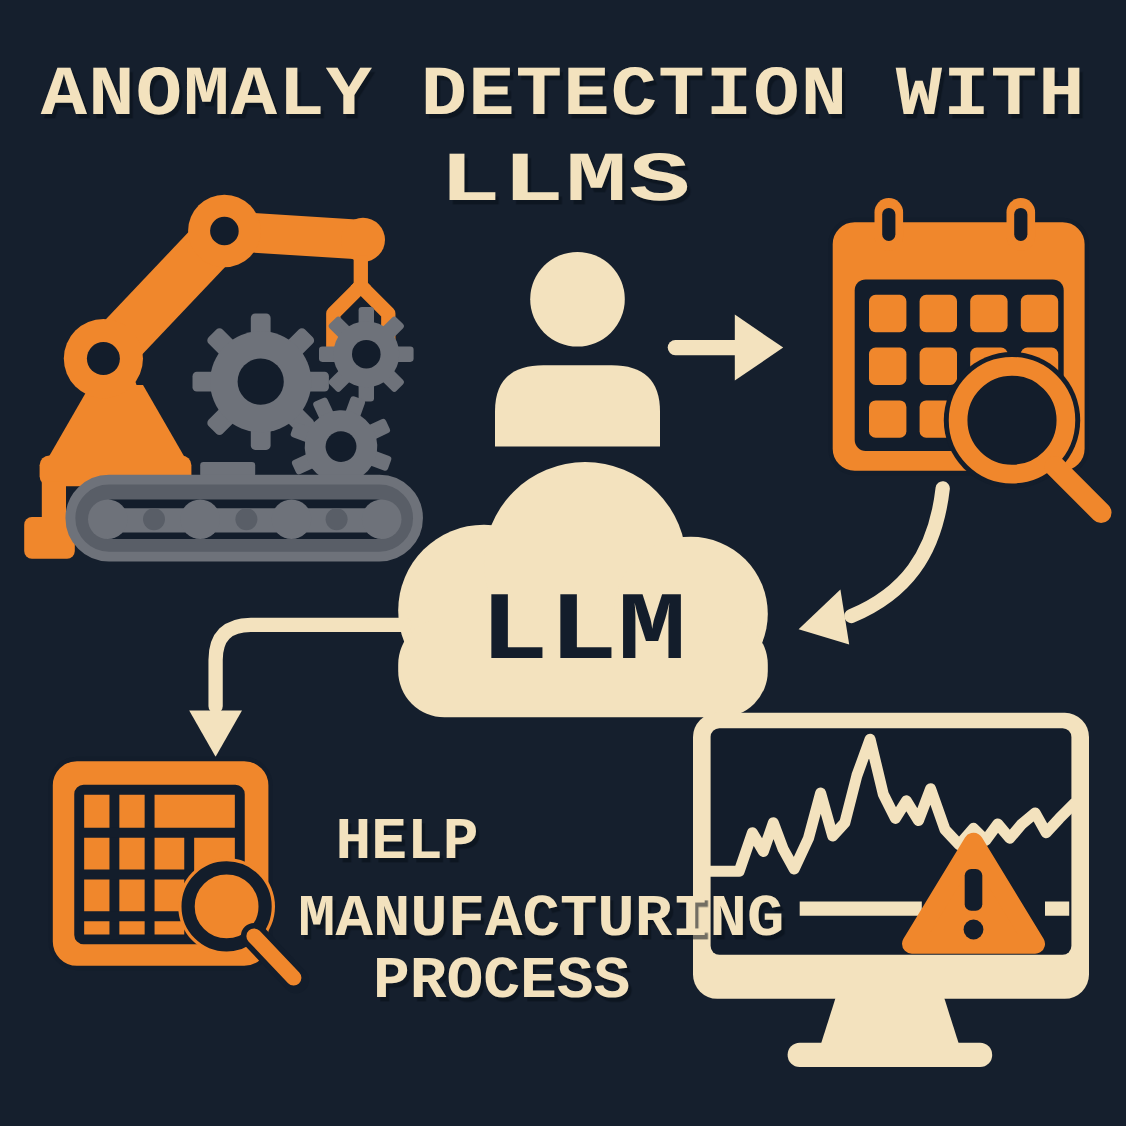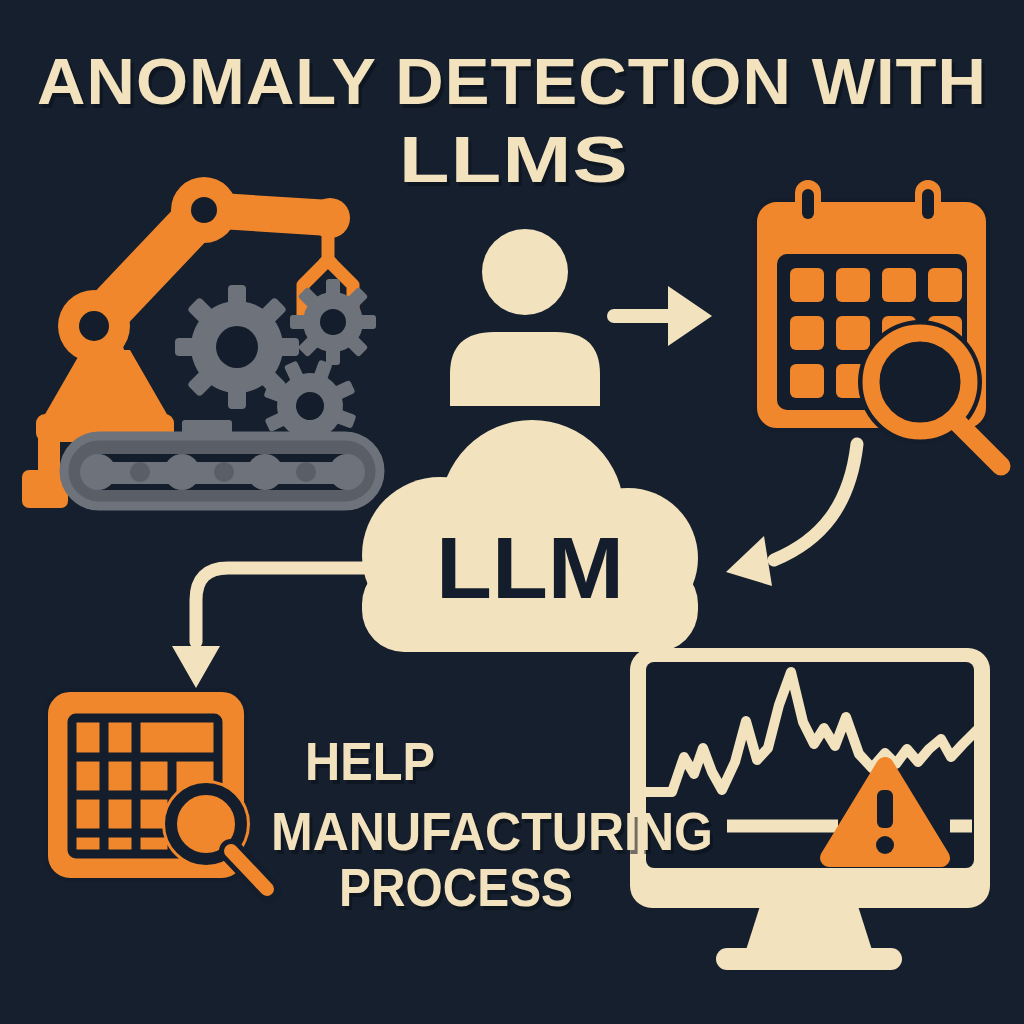--- a/index.html
+++ b/index.html
@@ -1,17 +1,17 @@
 <!DOCTYPE html>
 <html style="--background: #151F2D; --ink: #131D2B; --orange: #F0872C; --cream: #F3E2BE; --gray: #6E727A; --gray_dark: #595E67;"><head>
 <meta charset="utf-8">
 <style>
   html,body{margin:0;padding:0;background:#0b1220;}
   .stage{width:1024px;height:1024px;position:relative;overflow:hidden;
-         font-family:Liberation Sans, sans-serif;}
+         font-family:Liberation Mono, monospace;}
   svg{display:block;}
   .bg   {fill:var(--background);}
   .orange{fill:var(--orange);stroke:var(--ink);stroke-width:4;}
   .orange-nl{fill:var(--orange);}
   .cream{fill:var(--cream);}
   .gray {fill:var(--gray);}
   .graydk{fill:var(--gray_dark);}
   .ink  {fill:var(--ink);}
   .s-orange{stroke:var(--orange);fill:none;}
   .s-cream {stroke:var(--cream);fill:none;}

